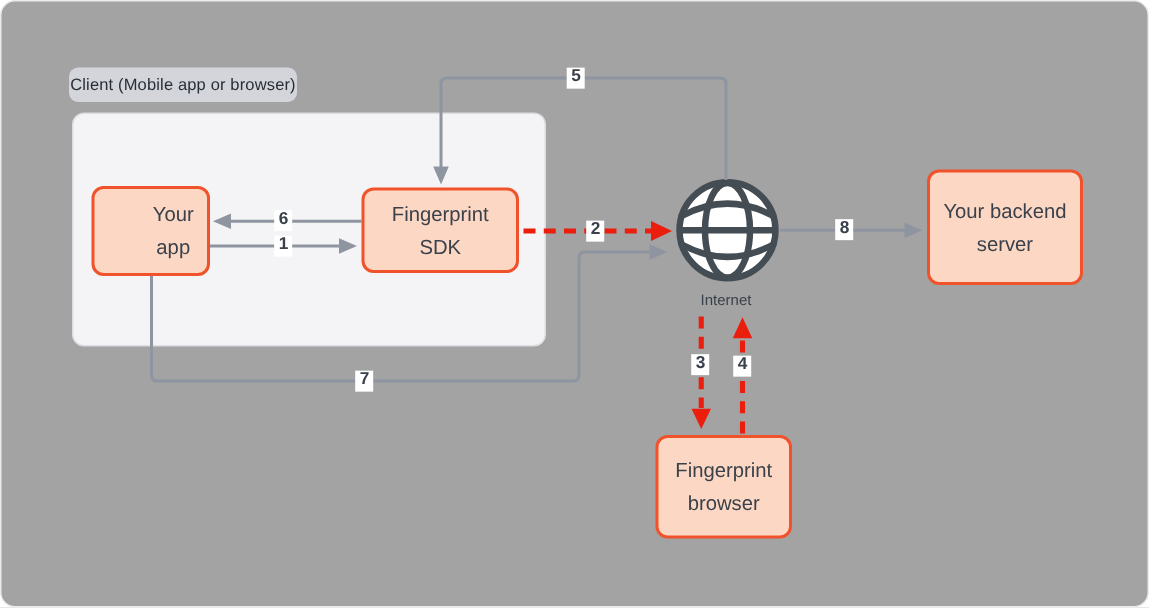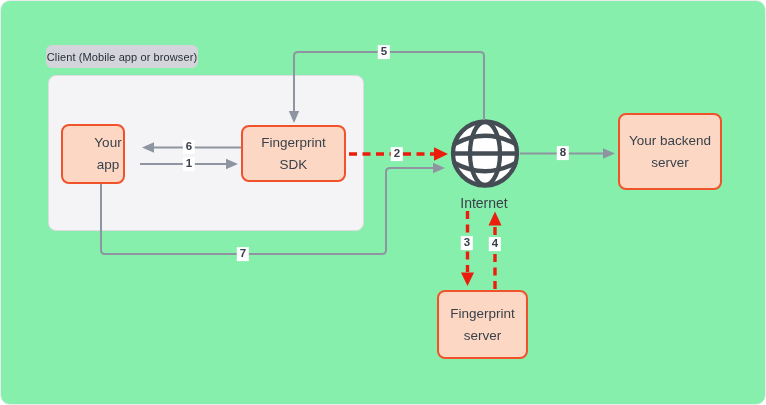--- a/index.html
+++ b/index.html
@@ -1,42 +1,42 @@
 <!DOCTYPE html>
 <html><head>
 <meta charset="utf-8">
 <style>
   html,body{margin:0;padding:0;background:#fff;}
   .page{
-    position:relative;width:766px;height:405px;background:#86efac;
+    position:relative;width:766px;height:405px;background:#a3a3a3;
     border:1px solid #eaebee;border-radius:10px;box-sizing:border-box;
     font-family:"Liberation Sans",sans-serif;overflow:hidden;
   }
   .group-pill{
     position:absolute;left:45px;top:44px;width:152px;height:23px;
     background:#d3d5db;border-radius:6px;display:flex;align-items:center;justify-content:center;
     font-size:11px;color:#272e38;letter-spacing:.1px;
   }
   .group-box{
     position:absolute;left:47px;top:74px;width:316px;height:156px;
     background:#f4f4f6;border:1px solid #dbdde1;border-radius:8px;box-sizing:border-box;
   }
   .svg-layer{position:absolute;left:0;top:0;width:766px;height:405px;pointer-events:none;}
   .node{
     position:absolute;background:#fcd8c4;border:2px solid #f0532b;border-radius:8px;
     box-sizing:border-box;display:flex;align-items:center;justify-content:center;
     text-align:center;font-size:13.5px;line-height:1.6;color:#3a414b;padding:2px 6px;
   }
-  .node-your-app{left:60px;top:123px;width:64px;height:60px;padding-left:36px;}
+  .node-your-app{left:60px;top:123px;width:79px;height:60px;padding-left:36px;}
   .node-sdk{left:240px;top:124px;width:105px;height:57px;}
   .node-backend{left:617px;top:112px;width:104px;height:77px;}
   .node-fp-server{left:436px;top:289px;width:91px;height:69px;}
   .internet-label{
     position:absolute;left:443px;top:194px;width:80px;text-align:center;
-    font-size:14px;color:#3a414b;
+    font-size:10px;color:#3a414b;
   }
   .flow-label{
     position:absolute;transform:translate(-50%,-50%);background:#ffffff;
     padding:0 3px;font-size:11.5px;font-weight:600;color:#3a414b;line-height:1.2;
   }
 </style>
 </head>
 <body>
 
 <div class="page">
@@ -90,21 +90,21 @@
         <polygon points="494,210.5 487.5,224.5 500.5,224.5" fill="#eb1d0d" stroke="none"></polygon>
       </g>
     </g>
   </svg>
 
   <div class="group-pill">Client (Mobile app or browser)</div>
 
   <div class="node node-your-app">Your app</div>
   <div class="node node-backend">Your backend server</div>
   <div class="node node-sdk">Fingerprint SDK</div>
-  <div class="node node-fp-server">Fingerprint server</div>
+  <div class="node node-fp-server">Fingerprint browser</div>
 
   <div class="internet-label">Internet</div>
 
   <div class="flow-label" style="left:188px;top:163px;">1</div>
   <div class="flow-label" style="left:396px;top:153px;">2</div>
   <div class="flow-label" style="left:466px;top:242px;">3</div>
   <div class="flow-label" style="left:494px;top:243px;">4</div>
   <div class="flow-label" style="left:383px;top:51px;">5</div>
   <div class="flow-label" style="left:188px;top:146px;">6</div>
   <div class="flow-label" style="left:242px;top:253px;">7</div>

